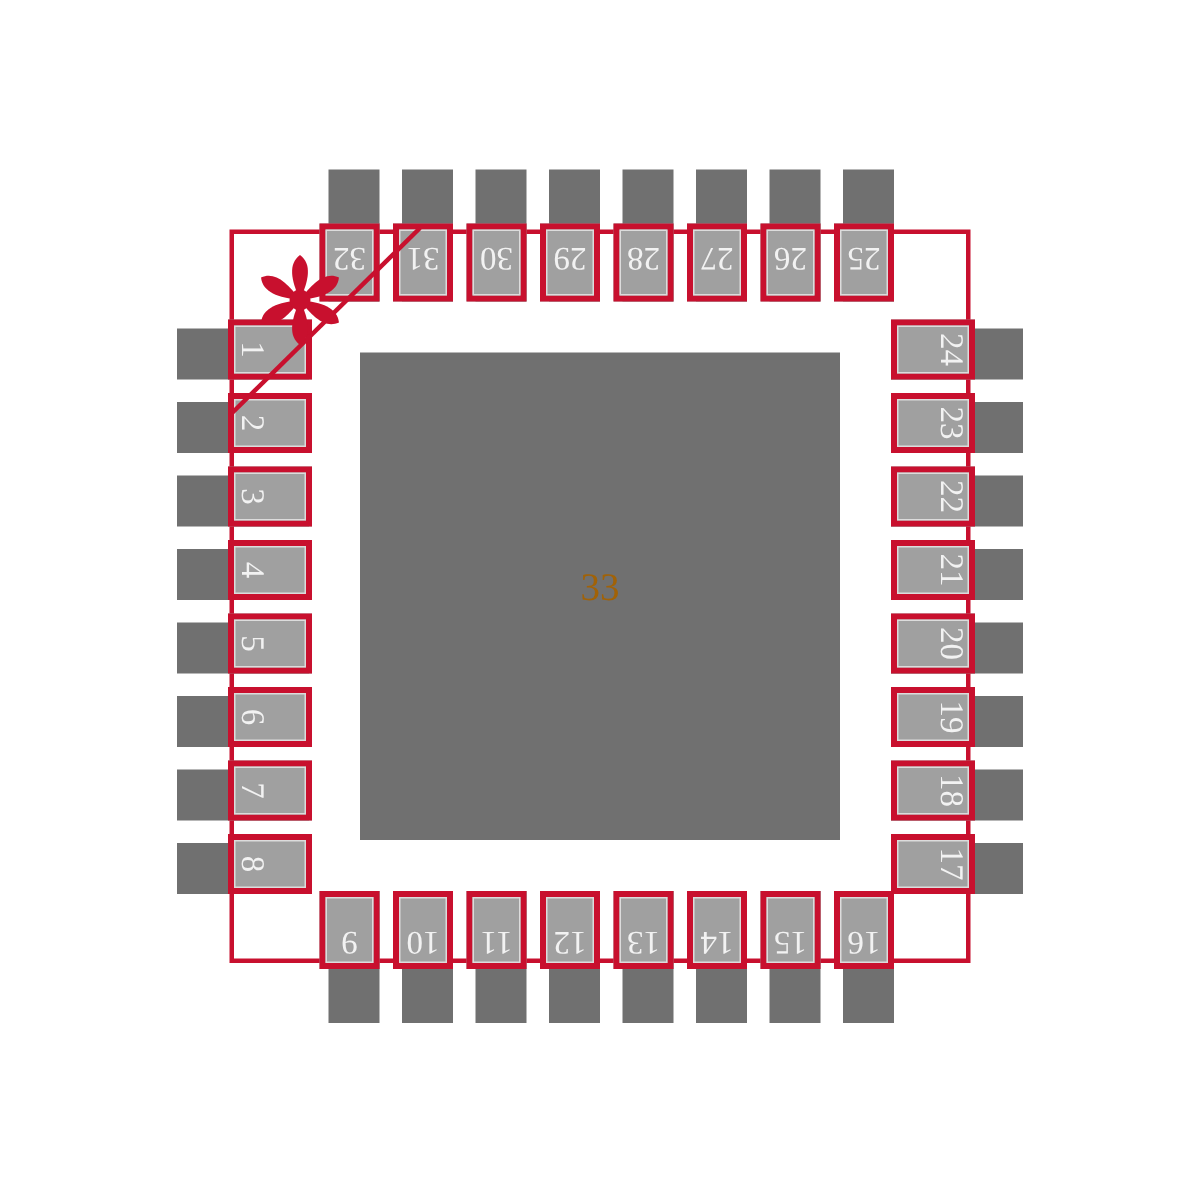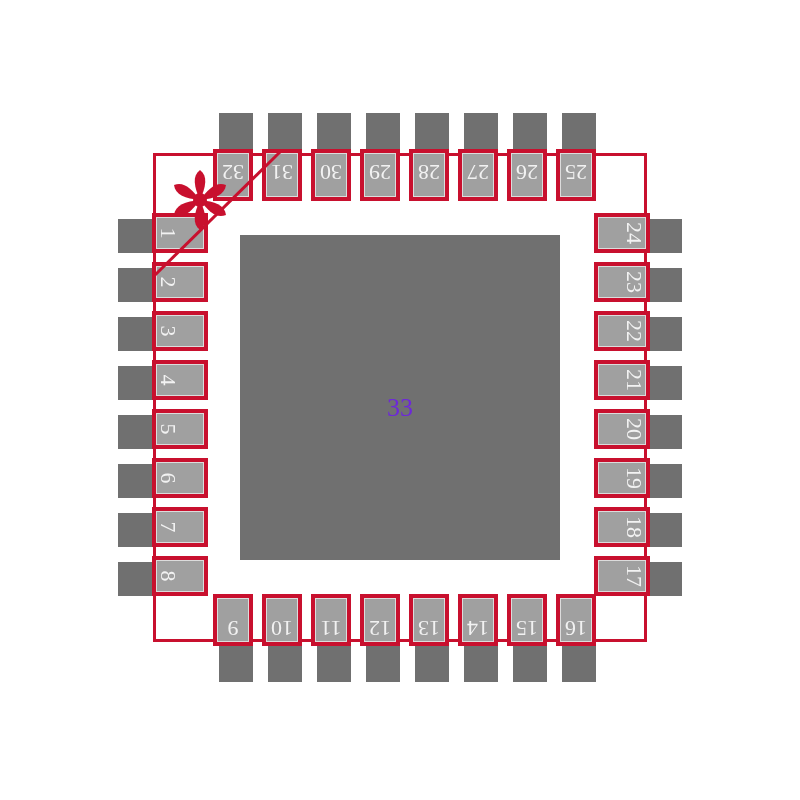--- a/index.html
+++ b/index.html
@@ -185,21 +185,21 @@
       <div class="pad-num rot-top" style="left: 576px; top: 172px; color: rgb(242, 242, 242);">25</div>
       <div class="pad-num rot-top" style="left: 527px; top: 172px; color: rgb(242, 242, 242);">26</div>
       <div class="pad-num rot-top" style="left: 478px; top: 172px; color: rgb(242, 242, 242);">27</div>
       <div class="pad-num rot-top" style="left: 429px; top: 172px; color: rgb(242, 242, 242);">28</div>
       <div class="pad-num rot-top" style="left: 380px; top: 172px; color: rgb(242, 242, 242);">29</div>
       <div class="pad-num rot-top" style="left: 331px; top: 172px; color: rgb(242, 242, 242);">30</div>
       <div class="pad-num rot-top" style="left: 282px; top: 172px; color: rgb(242, 242, 242);">31</div>
       <div class="pad-num rot-top" style="left: 233px; top: 172px; color: rgb(242, 242, 242);">32</div>
     </div>
 
-  <div id="center-pad-label" class="center-pad-label" style="left: 400px; top: 408px; color: #6d28d9;">33</div>
+  <div id="center-pad-label" class="center-pad-label" style="left: 400px; top: 392px; color: #a16207;">33</div>
 
   <svg id="pin1-line" class="pin1-line" width="800" height="800" style="left:0;top:0;">
     <line id="pin1-line-seg" stroke="#c8102e" stroke-width="3" x1="153" y1="277" x2="280" y2="152"></line>
   </svg>
 
   <svg id="pin1-marker" class="pin1-marker" width="800" height="800" style="left:0;top:0;">
     <g id="pin1-petals">
         <path d="M 0 0 C 6 -13.5, 8 -24, 0 -30 C -8 -24, -6 -13.5, 0 0 Z" fill="#c8102e" transform="translate(200,200) rotate(0)"></path>
         <path d="M 0 0 C 6 -13.5, 8 -24, 0 -30 C -8 -24, -6 -13.5, 0 0 Z" fill="#c8102e" transform="translate(200,200) rotate(60)"></path>
         <path d="M 0 0 C 6 -13.5, 8 -24, 0 -30 C -8 -24, -6 -13.5, 0 0 Z" fill="#c8102e" transform="translate(200,200) rotate(120)"></path>

